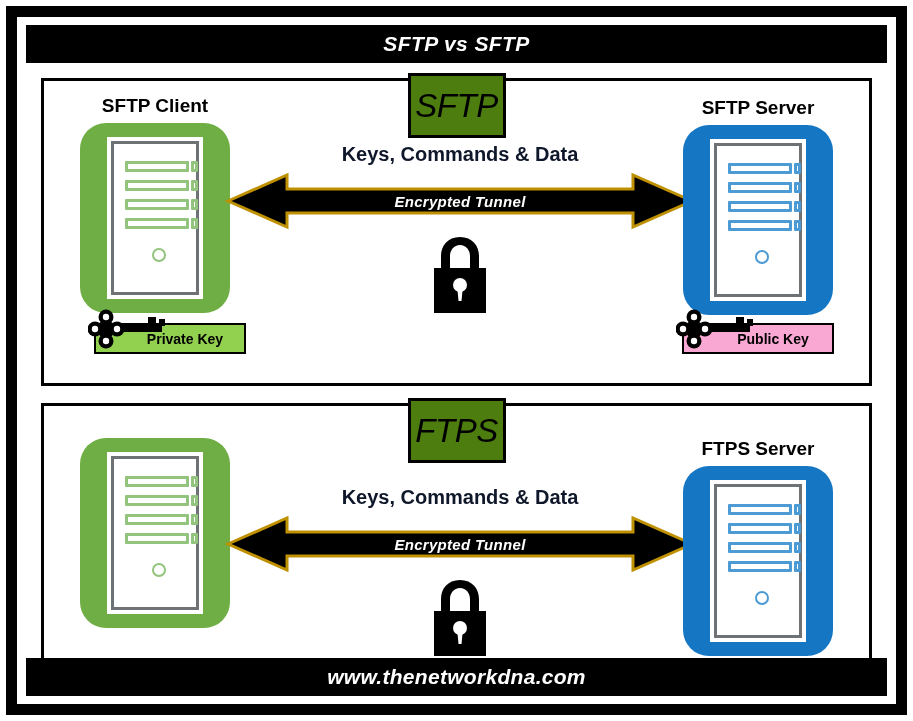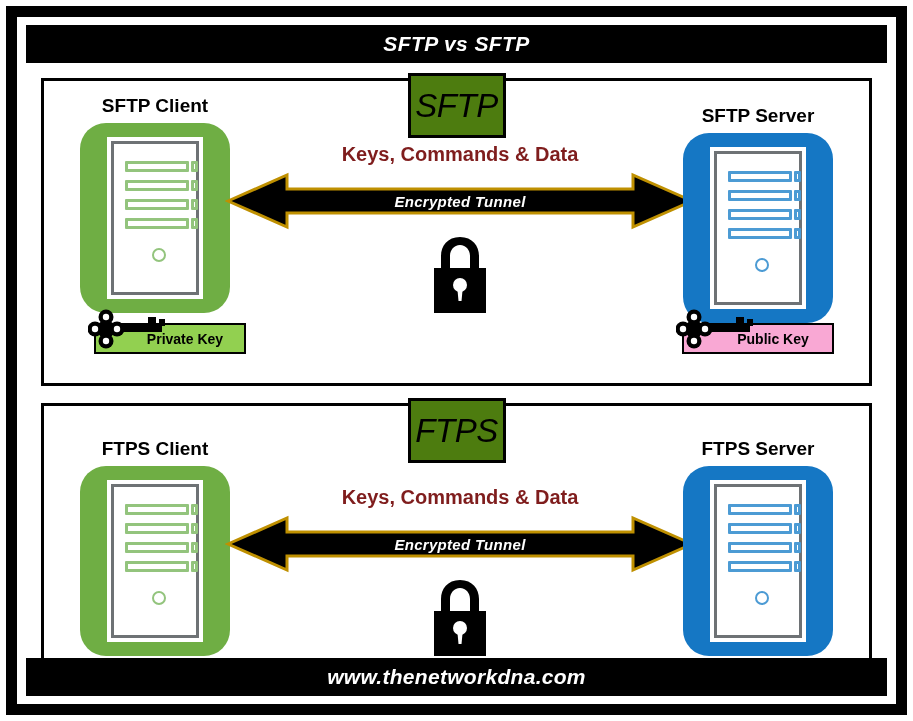--- a/index.html
+++ b/index.html
@@ -222,21 +222,21 @@
 
   
   .flow {
     position: absolute;
     width: 470px;
   }
   .flow-caption {
     text-align: center;
     font-size: 20px;
     font-weight: bold;
-    color: #7f1d1d;
+    color: #0f172a;
     white-space: nowrap;
   }
   .arrow-wrap {
     position: relative;
     width: 470px;
     height: 58px;
     margin-top: 6px;
   }
   .arrow-svg {
     position: absolute;
@@ -328,21 +328,21 @@
         <div class="arrow-text">Encrypted Tunnel</div>
       </div>
       <svg class="lock" style="top:92px;" viewBox="0 0 62 80">
         <path d="M31 2 C18.5 2 12 11 12 21 L12 34 L21 34 L21 21 C21 15 25 10 31 10 C37 10 41 15 41 21 L41 34 L50 34 L50 21 C50 11 43.5 2 31 2 Z" fill="#000000"></path>
         <rect x="5" y="33" width="52" height="45" fill="#000000"></rect>
         <circle cx="31" cy="50" r="7" fill="#ffffff"></circle>
         <path d="M28 50 L34 50 L32.5 66 L29.5 66 Z" fill="#ffffff"></path>
       </svg>
     </div>
 
-    <div class="node" style="right:16px; top:24px;">
+    <div class="node" style="right:16px; top:16px;">
       <div class="node-title">SFTP Server</div>
       <div class="device blue">
         <div class="tower">
           <div class="tower-inner">
             <div class="bar bar-r1"></div>
                   <div class="bar-tip bar-r1"></div>
             <div class="bar bar-r2"></div>
                   <div class="bar-tip bar-r2"></div>
             <div class="bar bar-r3"></div>
                   <div class="bar-tip bar-r3"></div>
@@ -376,21 +376,20 @@
       <span class="key-badge-text">Public Key</span>
     </div>
 
   </div>
 
   <div class="section-label label-sftp">SFTP</div>
 
   <div class="panel panel-ftps">
 
     <div class="node" style="left:16px; top:32px;">
-      <div class="node-title">FTPS Client</div>
       <div class="device green">
         <div class="tower">
           <div class="tower-inner">
             <div class="bar bar-r1"></div>
                   <div class="bar-tip bar-r1"></div>
             <div class="bar bar-r2"></div>
                   <div class="bar-tip bar-r2"></div>
             <div class="bar bar-r3"></div>
                   <div class="bar-tip bar-r3"></div>
             <div class="bar bar-r4"></div>

